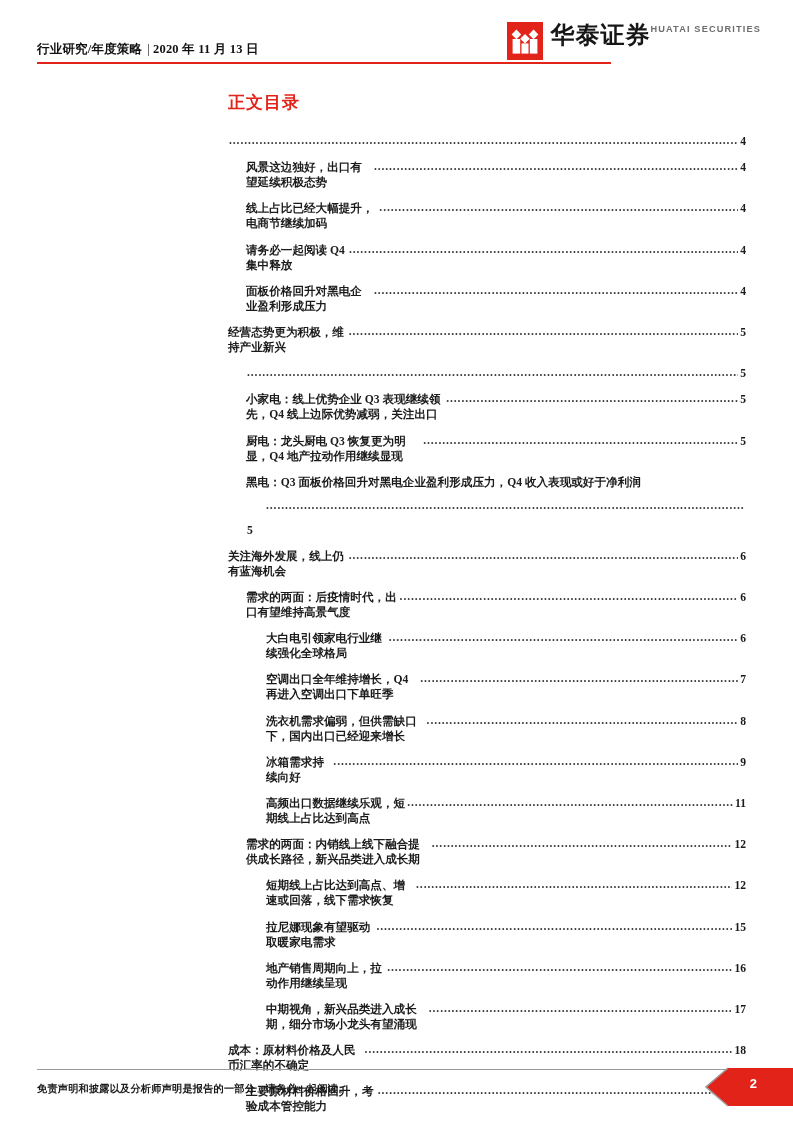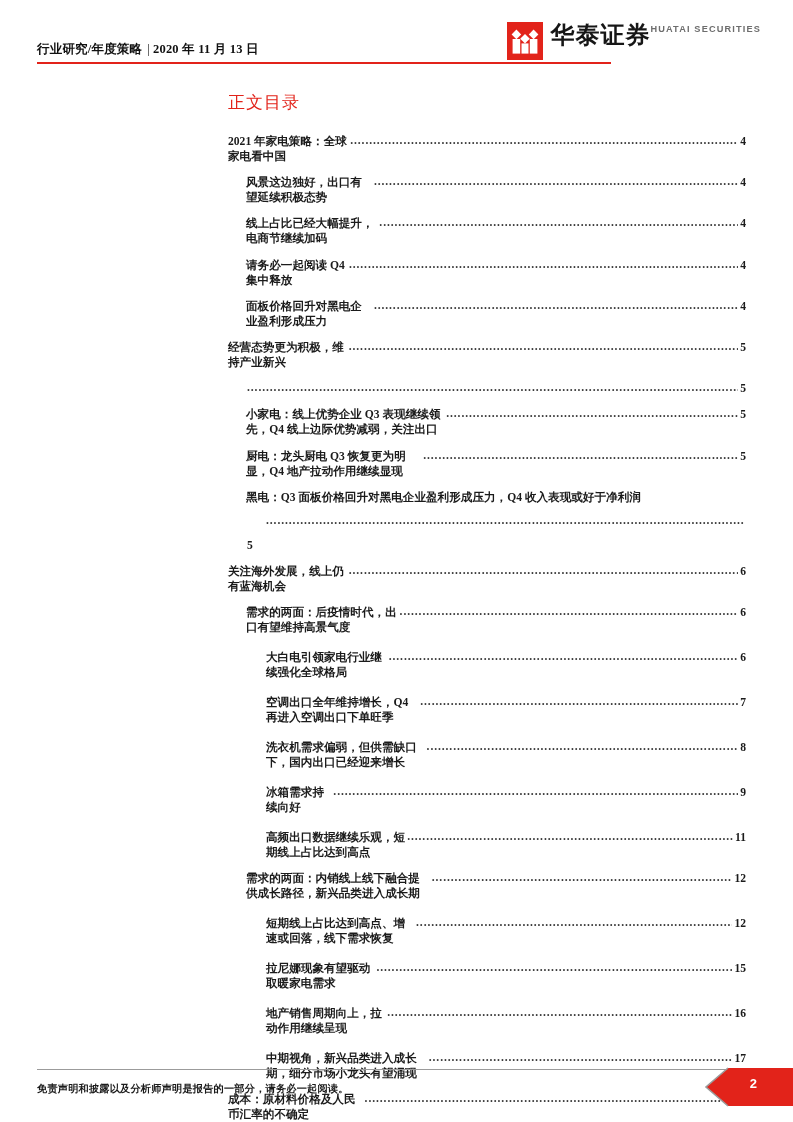--- a/index.html
+++ b/index.html
@@ -98,21 +98,21 @@
   
   .content {
     position: absolute;
     left: 228px;
     top: 92px;
     width: 518px;
   }
   .toc-title {
     font-family: "DejaVu Sans", "Liberation Sans", sans-serif;
     font-size: 17px;
-    font-weight: 400;
+    font-weight: 700;
     color: #e2231a;
     letter-spacing: 1px;
     margin: 0 0 22px 0;
     line-height: 20px;
   }
 
   .toc-list {
     list-style: none;
     margin: 0;
     padding: 0;
@@ -152,21 +152,21 @@
     text-align: right;
     font-size: 11.6px;
     font-weight: 700;
     color: #1b1b1b;
     padding-left: 1px;
   }
 
   
   .lvl-1 { padding-left: 0px; }
   .lvl-2 { padding-left: 18px; }
-  .lvl-3 { padding-left: 38px; margin-top: 15px; }
+  .lvl-3 { padding-left: 38px; }
 
   
   .toc-entry.wrapped .toc-row {
     flex-wrap: wrap;
   }
   .toc-entry.wrapped .toc-label {
     flex: 1 1 100%;
   }
   .toc-entry.wrapped .toc-dots {
     flex: 1 1 auto;
@@ -249,21 +249,20 @@
         <span class="logo-en">HUATAI SECURITIES</span>
       </span>
     </div>
   </div>
 
   <div class="content">
     <h1 class="toc-title">正文目录</h1>
     <div class="toc-list" id="toc-list">
         <div class="toc-entry lvl-1">
           <div class="toc-row">
-            <span class="toc-label">2021 年家电策略：全球家电看中国</span>
             <span class="toc-dots">.....................................................................................................................................................</span>
             <span class="toc-page">4</span>
           </div>
         </div>
         <div class="toc-entry lvl-2">
           <div class="toc-row">
             <span class="toc-label">风景这边独好，出口有望延续积极态势</span>
             <span class="toc-dots">.....................................................................................................................................................</span>
             <span class="toc-page">4</span>
           </div>

